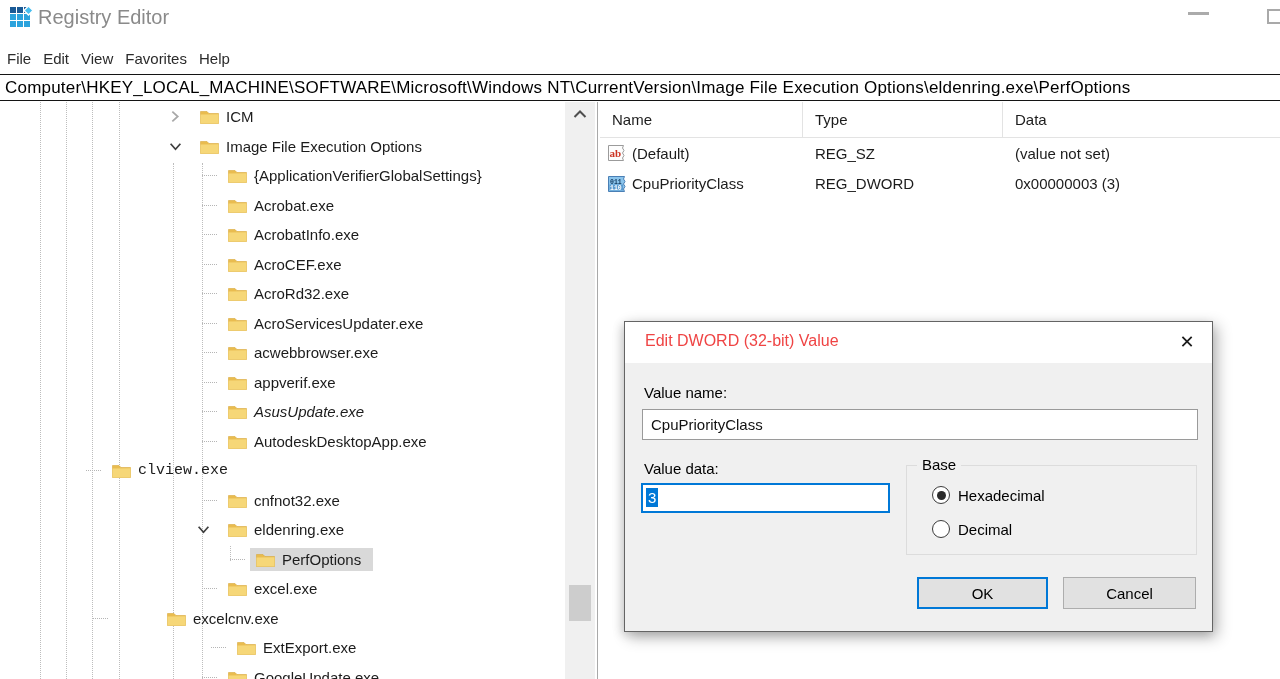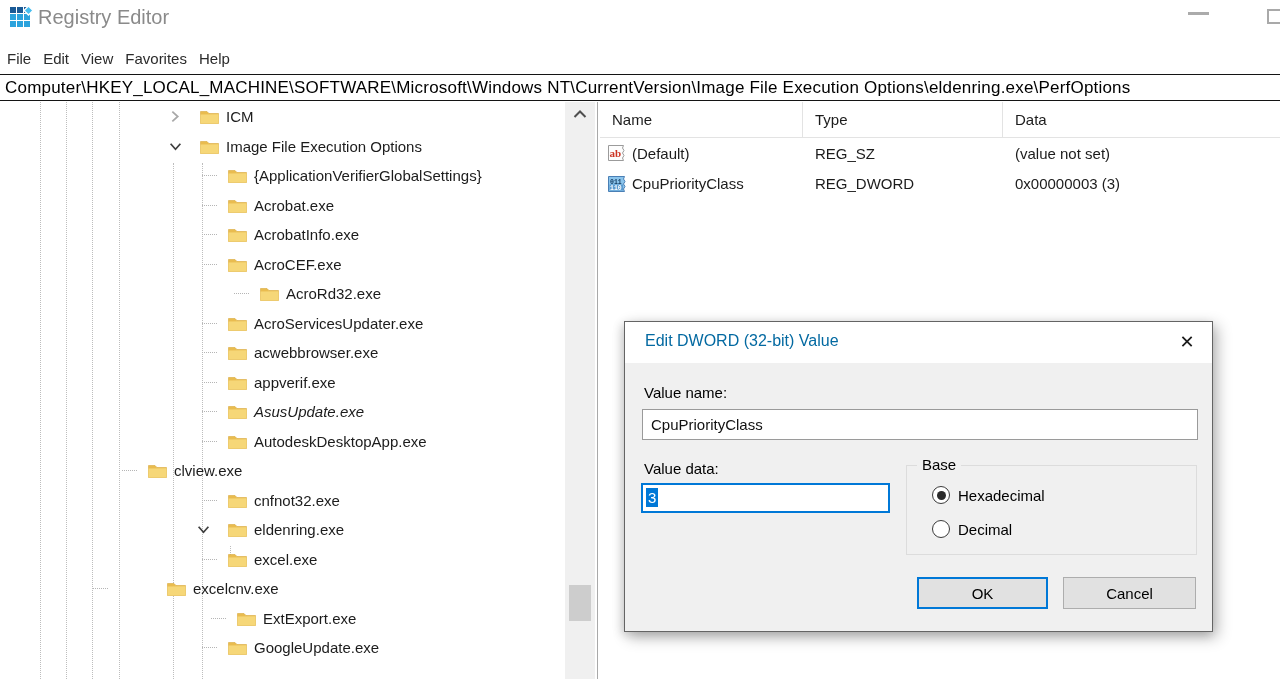--- a/index.html
+++ b/index.html
@@ -47,21 +47,21 @@
   .lcell { display:flex; align-items:center; padding-left:12px; overflow:hidden; white-space:nowrap; }
   .lcell.c1 { width:203px; padding-left:7px; }
   .lcell.c2 { width:200px; }
   .lcell.c3 { flex:1; }
   .val-ic { flex:none; margin-right:5px; }
 
   
   .dialog { position:absolute; left:624px; top:321px; width:589px; height:311px; background:#f0f0f0;
     border:1px solid #646464; box-shadow:4px 5px 14px rgba(0,0,0,.3), -3px 3px 9px rgba(0,0,0,.12); z-index:5; }
   .dlg-titlebar { position:relative; height:41px; background:#fff; }
-  .dlg-title { position:absolute; left:20px; top:10px; font-size:16px; color:#0369a1; white-space:nowrap; }
+  .dlg-title { position:absolute; left:20px; top:10px; font-size:16px; color:#ef4444; white-space:nowrap; }
   .dlg-close { position:absolute; right:10px; top:5px; width:30px; height:30px; display:flex;
     align-items:center; justify-content:center; font-size:18px; color:#1a1a1a; }
   .dlg-label { position:absolute; font-size:15px; color:#000; white-space:nowrap; }
   .lbl-value-name { left:19px; top:62px; }
   .input-value-name { position:absolute; left:17px; top:87px; width:556px; height:31px; background:#fff;
     border:1px solid #9a9a9a; font-size:15px; line-height:29px; padding-left:8px; color:#111; }
   .lbl-value-data { left:19px; top:138px; }
   .input-value-data { position:absolute; left:16px; top:161px; width:249px; height:30px; background:#fff;
     border:2px solid #0078d7; font-size:15px; line-height:26px; padding-left:3px; }
   .sel-text { background:#0078d7; color:#fff; padding:1px 2px; }
@@ -186,21 +186,21 @@
         <span class="dash"></span>
       </span>
       <span class="row-content">
         <svg class="folder-ic" width="19" height="15" viewBox="0 0 19 15">
           <path d="M0.5 2.5 L7 2.5 L9 4.5 L18.5 4.5 L18.5 14.5 L0.5 14.5 Z" fill="#e9bc4f" stroke="#d8a93c" stroke-width="0.6"></path>
           <path d="M0.5 5.5 L18.5 5.2 L18.5 14.5 L0.5 14.5 Z" fill="#f6d778"></path>
         </svg>
         <span class="tree-label">AcroCEF.exe</span>
       </span>
     </div>
-    <div class="tree-row" style="padding-left: 196px; margin-left: 32px;">
+    <div class="tree-row" style="padding-left: 196px;">
       <span class="expander-slot">
         <span class="dash"></span>
       </span>
       <span class="row-content">
         <svg class="folder-ic" width="19" height="15" viewBox="0 0 19 15">
           <path d="M0.5 2.5 L7 2.5 L9 4.5 L18.5 4.5 L18.5 14.5 L0.5 14.5 Z" fill="#e9bc4f" stroke="#d8a93c" stroke-width="0.6"></path>
           <path d="M0.5 5.5 L18.5 5.2 L18.5 14.5 L0.5 14.5 Z" fill="#f6d778"></path>
         </svg>
         <span class="tree-label">AcroRd32.exe</span>
       </span>
@@ -258,21 +258,21 @@
         <span class="dash"></span>
       </span>
       <span class="row-content">
         <svg class="folder-ic" width="19" height="15" viewBox="0 0 19 15">
           <path d="M0.5 2.5 L7 2.5 L9 4.5 L18.5 4.5 L18.5 14.5 L0.5 14.5 Z" fill="#e9bc4f" stroke="#d8a93c" stroke-width="0.6"></path>
           <path d="M0.5 5.5 L18.5 5.2 L18.5 14.5 L0.5 14.5 Z" fill="#f6d778"></path>
         </svg>
         <span class="tree-label">AutodeskDesktopApp.exe</span>
       </span>
     </div>
-    <div class="tree-row" style="padding-left: 116px;">
+    <div class="tree-row" style="padding-left: 80px; font-family: Liberation Mono, monospace;">
       <span class="expander-slot">
         <span class="dash"></span>
       </span>
       <span class="row-content">
         <svg class="folder-ic" width="19" height="15" viewBox="0 0 19 15">
           <path d="M0.5 2.5 L7 2.5 L9 4.5 L18.5 4.5 L18.5 14.5 L0.5 14.5 Z" fill="#e9bc4f" stroke="#d8a93c" stroke-width="0.6"></path>
           <path d="M0.5 5.5 L18.5 5.2 L18.5 14.5 L0.5 14.5 Z" fill="#f6d778"></path>
         </svg>
         <span class="tree-label">clview.exe</span>
       </span>
@@ -294,20 +294,32 @@
         <svg width="15" height="13" viewBox="0 0 12 12">
           <polyline points="1.5,3.5 6,8.5 10.5,3.5" fill="none" stroke="#3f3f3f" stroke-width="1.6"></polyline>
         </svg>
       </span>
       <span class="row-content">
         <svg class="folder-ic" width="19" height="15" viewBox="0 0 19 15">
           <path d="M0.5 2.5 L7 2.5 L9 4.5 L18.5 4.5 L18.5 14.5 L0.5 14.5 Z" fill="#e9bc4f" stroke="#d8a93c" stroke-width="0.6"></path>
           <path d="M0.5 5.5 L18.5 5.2 L18.5 14.5 L0.5 14.5 Z" fill="#f6d778"></path>
         </svg>
         <span class="tree-label">eldenring.exe</span>
+      </span>
+    </div>
+    <div class="tree-row selected" style="padding-left: 224px;">
+      <span class="expander-slot">
+        <span class="dash"></span>
+      </span>
+      <span class="row-content">
+        <svg class="folder-ic" width="19" height="15" viewBox="0 0 19 15">
+          <path d="M0.5 2.5 L7 2.5 L9 4.5 L18.5 4.5 L18.5 14.5 L0.5 14.5 Z" fill="#e9bc4f" stroke="#d8a93c" stroke-width="0.6"></path>
+          <path d="M0.5 5.5 L18.5 5.2 L18.5 14.5 L0.5 14.5 Z" fill="#f6d778"></path>
+        </svg>
+        <span class="tree-label">PerfOptions</span>
       </span>
     </div>
     <div class="tree-row" style="padding-left: 196px;">
       <span class="expander-slot">
         <span class="dash"></span>
       </span>
       <span class="row-content">
         <svg class="folder-ic" width="19" height="15" viewBox="0 0 19 15">
           <path d="M0.5 2.5 L7 2.5 L9 4.5 L18.5 4.5 L18.5 14.5 L0.5 14.5 Z" fill="#e9bc4f" stroke="#d8a93c" stroke-width="0.6"></path>
           <path d="M0.5 5.5 L18.5 5.2 L18.5 14.5 L0.5 14.5 Z" fill="#f6d778"></path>

